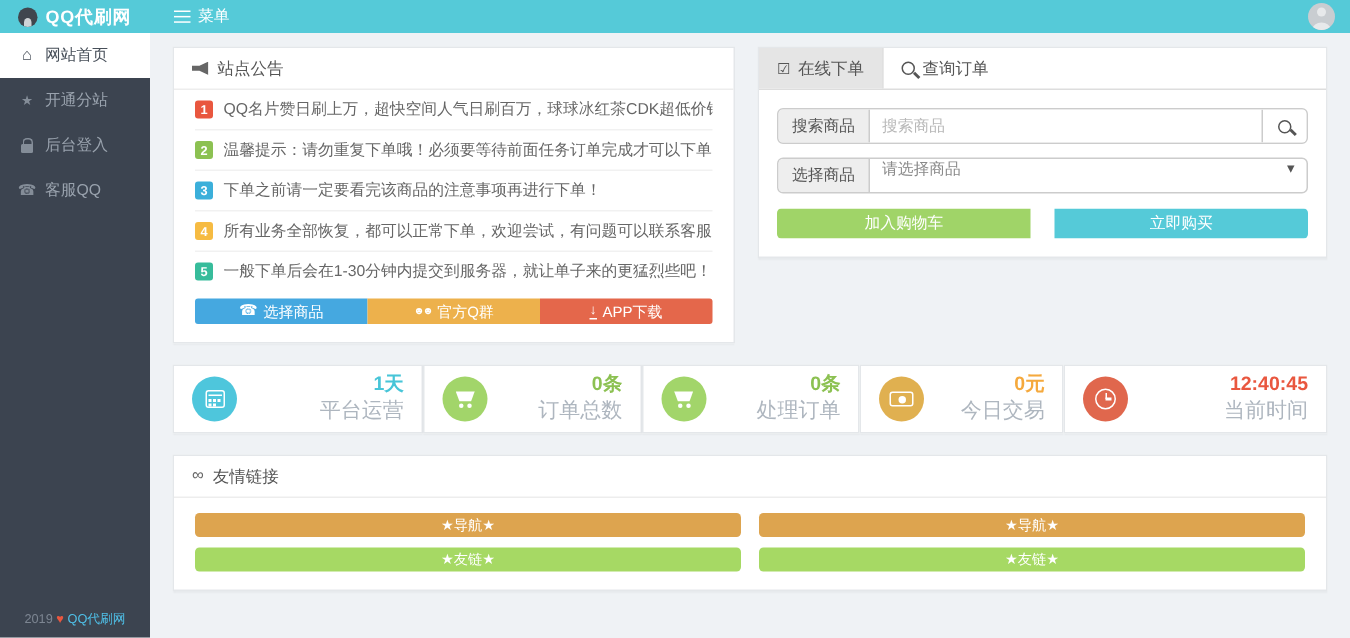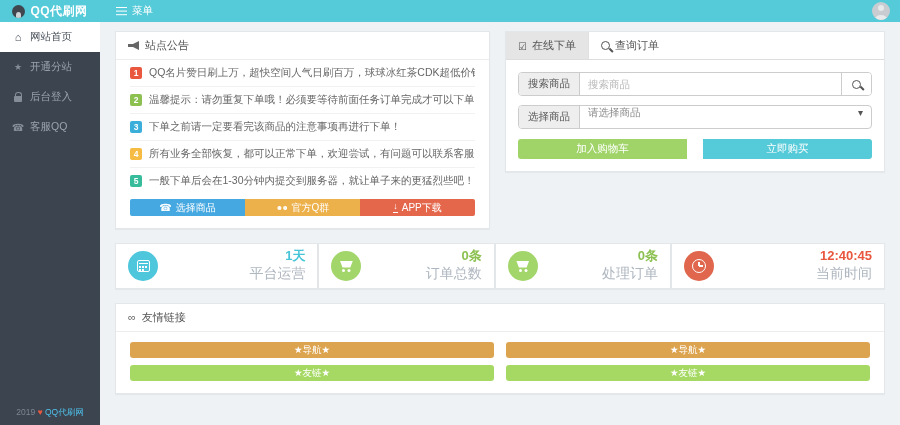--- a/index.html
+++ b/index.html
@@ -234,20 +234,29 @@
     </div>
     <div class="stat" style="flex:1.0">
       <span class="stat-ic" style="background: rgb(162, 213, 106);">
           <span class="ic-cart"></span>
         </span>
       <span class="stat-right">
         <div class="stat-val" style="color: rgb(140, 193, 82);">0条</div>
         <div class="stat-lbl">处理订单</div>
       </span>
     </div>
+    <div class="stat" style="flex:0.92">
+      <span class="stat-ic" style="background: rgb(224, 176, 80);">
+          <span class="ic-money"></span>
+        </span>
+      <span class="stat-right">
+        <div class="stat-val" style="color: rgb(245, 169, 61);">0元</div>
+        <div class="stat-lbl">今日交易</div>
+      </span>
+    </div>
     <div class="stat" style="flex:1.25">
       <span class="stat-ic" style="background: rgb(224, 103, 77);">
           <span class="ic-clock"></span>
         </span>
       <span class="stat-right">
         <div class="stat-val" style="color: rgb(233, 87, 63);">12:40:45</div>
         <div class="stat-lbl">当前时间</div>
       </span>
     </div>
   </div>

